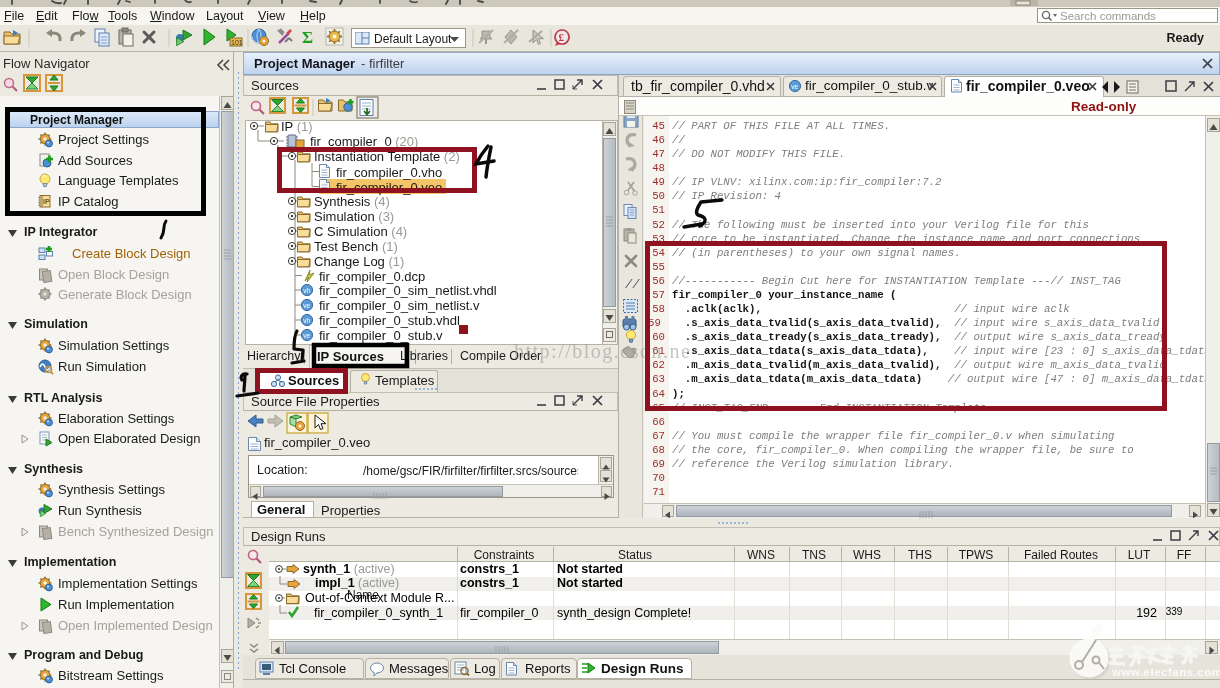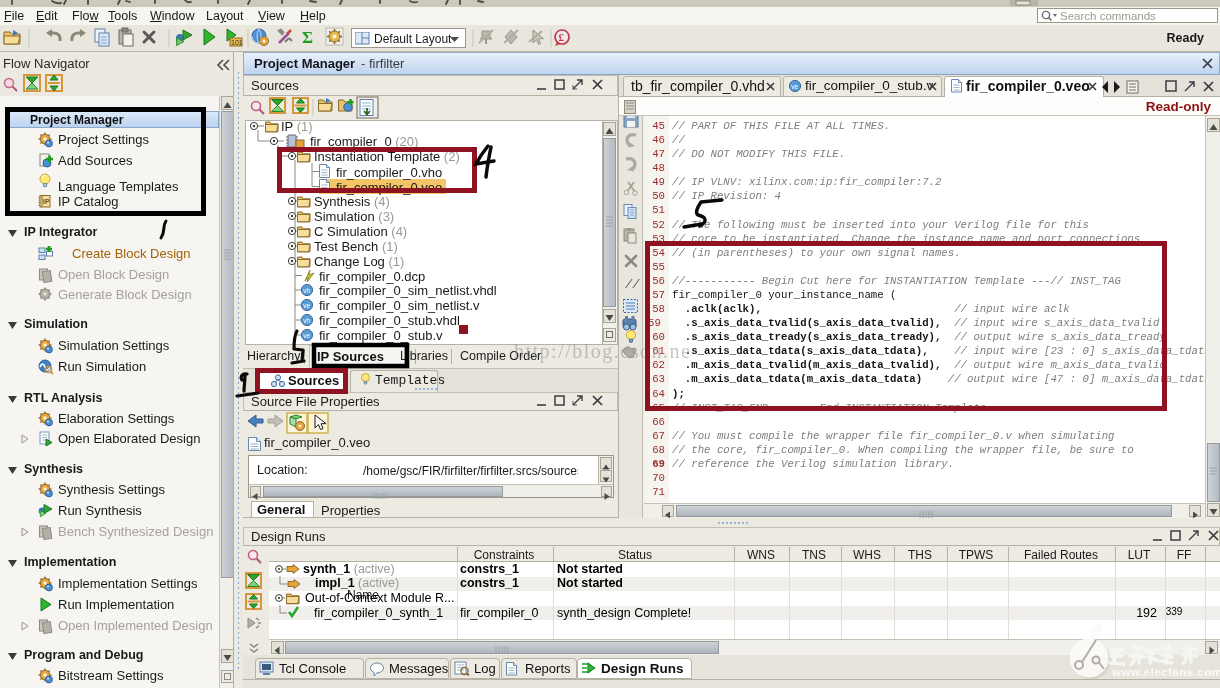--- a/index.html
+++ b/index.html
@@ -319,21 +319,21 @@
           <use href="#i-gear"></use>
         </svg>
 <div class="abs" style="left:58px;top:80px;font-size:13px;color:#1a1a1a;">Project Settings</div>
 <svg width="16" height="16" style="position:absolute;left:38px;top:101px">
           <use href="#i-addsrc"></use>
         </svg>
 <div class="abs" style="left:58px;top:101px;font-size:13px;color:#1a1a1a;">Add Sources</div>
 <svg width="16" height="16" style="position:absolute;left:38px;top:121px">
           <use href="#i-bulb"></use>
         </svg>
-<div class="abs" style="left:58px;top:121px;font-size:13px;color:#1a1a1a;margin-top:6px;">Language Templates</div>
+<div class="abs" style="left:58px;top:121px;font-size:13px;color:#1a1a1a;">Language Templates</div>
 <svg width="16" height="16" style="position:absolute;left:38px;top:142px">
           <use href="#i-ipcat"></use>
         </svg>
 <div class="abs" style="left:58px;top:142px;font-size:13px;color:#1a1a1a;">IP Catalog</div>
 <svg width="10" height="9" style="position:absolute;left:8px;top:177px">
           <path d="M0,1 L9,1 L4.5,8 Z" fill="#3a3a38"></path>
         </svg>
 <div class="abs" style="left:24px;top:173px;font-size:12.5px;font-weight:bold;color:#1a1a1a;">IP Integrator</div>
 <svg width="16" height="16" style="position:absolute;left:38px;top:194px">
           <use href="#i-cbd"></use>
@@ -679,21 +679,21 @@
             <line x1="7" y1="6" x2="4" y2="8"></line>
             <line x1="7" y1="6" x2="10" y2="8"></line>
           </g>
         </svg>
 <span class="abs" style="left:45px;top:4px;font-size:13px;font-weight:bold;color:#111;">Sources</span>
 <div class="abs" style="left:107px;top:1px;width:88px;height:23px;background:#eceae1;border:1px solid #b5b1a5;border-bottom:none;border-radius:3px 3px 0 0;"></div>
 <svg width="12" height="15" style="position:absolute;left:117px;top:4px">
           <circle cx="5.5" cy="4.5" r="4" fill="#ffe873" stroke="#c9a93c"></circle>
           <path d="M4,8.6 l3,0 l-0.5,2.4 l-2,0 z" fill="#b8cadc" stroke="#7a8a9a"></path>
         </svg>
-<span class="abs" style="left:132px;top:4px;font-size:13px;color:#1a1a1a;font-family:Liberation Mono, monospace;">Templates</span>
+<span class="abs" style="left:132px;top:4px;font-size:13px;color:#1a1a1a;">Templates</span>
 </div>
 </div>
 
 <div class="abs" id="sfp" style="left:243px;top:392px;width:375px;height:126px;background:#eceae1;">
 <div class="abs" style="left:0;top:0;width:375px;height:19px;background:#eceae1;border:1px solid #c2beb2;border-bottom:1px solid #b5b1a5;"></div>
 <div class="abs" style="left:8px;top:2px;font-size:13px;color:#1a1a1a;">Source File Properties</div>
 <svg width="80" height="13" style="position:absolute;left:292px;top:3px">
 <line x1="2" y1="10" x2="11" y2="10" stroke="#3c3c44" stroke-width="1.6"></line>
 <rect x="20" y="1" width="9" height="9" fill="none" stroke="#3c3c44" stroke-width="1.5"></rect>
 <g stroke="#3c3c44" stroke-width="1.4" fill="none">
@@ -830,21 +830,21 @@
 </svg>
 <div class="abs" style="left:0;top:22px;width:602px;height:19px;background:#fdfdfb;border-bottom:1px solid #c5c1b5;"></div>
 <svg width="13" height="14" style="position:absolute;left:5px;top:25px">
         <rect x="0.5" y="0.5" width="11" height="13" fill="#d8d4c8" stroke="#8d897d"></rect>
         <g stroke="#8d897d">
           <line x1="2" y1="3" x2="10" y2="3"></line>
           <line x1="2" y1="6" x2="10" y2="6"></line>
           <line x1="2" y1="9" x2="10" y2="9"></line>
         </g>
       </svg>
-<div class="abs" style="left:452px;top:24px;width:140px;text-align:right;font-size:13.5px;font-weight:bold;color:#8e1212;">Read-only</div>
+<div class="abs" style="left:452px;top:24px;width:140px;font-size:13.5px;font-weight:bold;color:#8e1212;">Read-only</div>
 <div class="abs" style="left:0;top:41px;width:24px;height:402px;background:#e9e6dd;border-right:1px solid #c5c1b5;" id="edstrip">
         <svg width="24" height="402" style="position:absolute;left:0;top:0">
 <g transform="translate(5,-3)">
             <rect x="0" y="0" width="14" height="14" fill="#8aa6c4" stroke="#5a7a9a"></rect>
             <rect x="3" y="0" width="8" height="5" fill="#dce8f6"></rect>
             <rect x="3" y="8" width="8" height="6" fill="#f4f2ec"></rect>
           </g>
 <g transform="translate(5,17)">
             <path d="M12,2 q-8,-2 -9,5 q0,4 3,5" fill="none" stroke="#adaa9d" stroke-width="3.2"></path>
             <path d="M4,14.5 l7,-1.5 l-6,-4 z" fill="#adaa9d"></path>
@@ -921,33 +921,33 @@
 <div class="abs" style="left:25px;top:242.12px;width:21px;text-align:center;font-size:10.7px;line-height:12px;font-family:'Liberation Mono',monospace;color:#9e2b2b;">59</div>
 <div class="abs" style="left:25px;top:256.20px;width:21px;text-align:right;font-size:10.7px;line-height:12px;font-family:'Liberation Mono',monospace;color:#9e2b2b;">60</div>
 <div class="abs" style="left:25px;top:270.28px;width:21px;text-align:right;font-size:10.7px;line-height:12px;font-family:'Liberation Mono',monospace;color:#9e2b2b;">61</div>
 <div class="abs" style="left:25px;top:284.36px;width:21px;text-align:right;font-size:10.7px;line-height:12px;font-family:'Liberation Mono',monospace;color:#9e2b2b;">62</div>
 <div class="abs" style="left:25px;top:298.44px;width:21px;text-align:right;font-size:10.7px;line-height:12px;font-family:'Liberation Mono',monospace;color:#9e2b2b;">63</div>
 <div class="abs" style="left:25px;top:312.52px;width:21px;text-align:right;font-size:10.7px;line-height:12px;font-family:'Liberation Mono',monospace;color:#9e2b2b;">64</div>
 <div class="abs" style="left:25px;top:326.60px;width:21px;text-align:right;font-size:10.7px;line-height:12px;font-family:'Liberation Mono',monospace;color:#9e2b2b;">65</div>
 <div class="abs" style="left:25px;top:340.68px;width:21px;text-align:right;font-size:10.7px;line-height:12px;font-family:'Liberation Mono',monospace;color:#9e2b2b;">66</div>
 <div class="abs" style="left:25px;top:354.76px;width:21px;text-align:right;font-size:10.7px;line-height:12px;font-family:'Liberation Mono',monospace;color:#9e2b2b;">67</div>
 <div class="abs" style="left:25px;top:368.84px;width:21px;text-align:right;font-size:10.7px;line-height:12px;font-family:'Liberation Mono',monospace;color:#9e2b2b;">68</div>
-<div class="abs" style="left:25px;top:382.92px;width:21px;text-align:right;font-size:10.7px;line-height:12px;font-family:'Liberation Mono',monospace;color:#9e2b2b;font-weight:bold;">69</div>
+<div class="abs" style="left:25px;top:382.92px;width:21px;text-align:right;font-size:10.7px;line-height:12px;font-family:'Liberation Mono',monospace;color:#9e2b2b;">69</div>
 <div class="abs" style="left:25px;top:397.00px;width:21px;text-align:right;font-size:10.7px;line-height:12px;font-family:'Liberation Mono',monospace;color:#9e2b2b;">70</div>
 <div class="abs" style="left:25px;top:411.08px;width:21px;text-align:right;font-size:10.7px;line-height:12px;font-family:'Liberation Mono',monospace;color:#9e2b2b;">71</div>
 <div class="abs" style="left:53px;top:45.00px;font-size:10.7px;line-height:12px;font-family:'Liberation Mono',monospace;white-space:nowrap;"><span style="color:#7d7d7b;font-style:italic;">//&nbsp;PART&nbsp;OF&nbsp;THIS&nbsp;FILE&nbsp;AT&nbsp;ALL&nbsp;TIMES.</span></div>
 <div class="abs" style="left:53px;top:59.08px;font-size:10.7px;line-height:12px;font-family:'Liberation Mono',monospace;white-space:nowrap;"><span style="color:#7d7d7b;font-style:italic;">//</span></div>
 <div class="abs" style="left:53px;top:73.16px;font-size:10.7px;line-height:12px;font-family:'Liberation Mono',monospace;white-space:nowrap;"><span style="color:#7d7d7b;font-style:italic;">//&nbsp;DO&nbsp;NOT&nbsp;MODIFY&nbsp;THIS&nbsp;FILE.</span></div>
 <div class="abs" style="left:53px;top:101.32px;font-size:10.7px;line-height:12px;font-family:'Liberation Mono',monospace;white-space:nowrap;"><span style="color:#7d7d7b;font-style:italic;">//&nbsp;IP&nbsp;VLNV:&nbsp;xilinx.com:ip:fir_compiler:7.2</span></div>
 <div class="abs" style="left:53px;top:115.40px;font-size:10.7px;line-height:12px;font-family:'Liberation Mono',monospace;white-space:nowrap;"><span style="color:#7d7d7b;font-style:italic;">//&nbsp;IP&nbsp;Revision:&nbsp;4</span></div>
 <div class="abs" style="left:53px;top:143.56px;font-size:10.7px;line-height:12px;font-family:'Liberation Mono',monospace;white-space:nowrap;"><span style="color:#7d7d7b;font-style:italic;">//&nbsp;The&nbsp;following&nbsp;must&nbsp;be&nbsp;inserted&nbsp;into&nbsp;your&nbsp;Verilog&nbsp;file&nbsp;for&nbsp;this</span></div>
 <div class="abs" style="left:53px;top:157.64px;font-size:10.7px;line-height:12px;font-family:'Liberation Mono',monospace;white-space:nowrap;"><span style="color:#7d7d7b;font-style:italic;">//&nbsp;core&nbsp;to&nbsp;be&nbsp;instantiated.&nbsp;Change&nbsp;the&nbsp;instance&nbsp;name&nbsp;and&nbsp;port&nbsp;connections</span></div>
 <div class="abs" style="left:53px;top:171.72px;font-size:10.7px;line-height:12px;font-family:'Liberation Mono',monospace;white-space:nowrap;"><span style="color:#7d7d7b;font-style:italic;">//&nbsp;(in&nbsp;parentheses)&nbsp;to&nbsp;your&nbsp;own&nbsp;signal&nbsp;names.</span></div>
 <div class="abs" style="left:53px;top:199.88px;font-size:10.7px;line-height:12px;font-family:'Liberation Mono',monospace;white-space:nowrap;"><span style="color:#7d7d7b;font-style:italic;">//-----------&nbsp;Begin&nbsp;Cut&nbsp;here&nbsp;for&nbsp;INSTANTIATION&nbsp;Template&nbsp;---//&nbsp;INST_TAG</span></div>
-<div class="abs" style="left:53px;top:213.96px;font-size:10.7px;line-height:12px;font-family:'Liberation Mono',monospace;white-space:nowrap;"><span style="color:#141414;font-weight:normal;">fir_compiler_0&nbsp;your_instance_name&nbsp;(</span></div>
+<div class="abs" style="left:53px;top:213.96px;font-size:10.7px;line-height:12px;font-family:'Liberation Mono',monospace;white-space:nowrap;"><span style="color:#141414;font-weight:bold;">fir_compiler_0&nbsp;your_instance_name&nbsp;(</span></div>
 <div class="abs" style="left:53px;top:228.04px;font-size:10.7px;line-height:12px;font-family:'Liberation Mono',monospace;white-space:nowrap;"><span style="color:#141414;font-weight:bold;">&nbsp;&nbsp;.aclk(aclk),</span><span style="color:#7d7d7b;font-style:italic;">&nbsp;&nbsp;&nbsp;&nbsp;&nbsp;&nbsp;&nbsp;&nbsp;&nbsp;&nbsp;&nbsp;&nbsp;&nbsp;&nbsp;&nbsp;&nbsp;&nbsp;&nbsp;&nbsp;&nbsp;&nbsp;&nbsp;&nbsp;&nbsp;&nbsp;&nbsp;&nbsp;&nbsp;&nbsp;&nbsp;//&nbsp;input&nbsp;wire&nbsp;aclk</span></div>
 <div class="abs" style="left:53px;top:242.12px;font-size:10.7px;line-height:12px;font-family:'Liberation Mono',monospace;white-space:nowrap;"><span style="color:#141414;font-weight:bold;">&nbsp;&nbsp;.s_axis_data_tvalid(s_axis_data_tvalid),</span><span style="color:#7d7d7b;font-style:italic;">&nbsp;&nbsp;//&nbsp;input&nbsp;wire&nbsp;s_axis_data_tvalid</span></div>
 <div class="abs" style="left:53px;top:256.20px;font-size:10.7px;line-height:12px;font-family:'Liberation Mono',monospace;white-space:nowrap;"><span style="color:#141414;font-weight:bold;">&nbsp;&nbsp;.s_axis_data_tready(s_axis_data_tready),</span><span style="color:#7d7d7b;font-style:italic;">&nbsp;&nbsp;//&nbsp;output&nbsp;wire&nbsp;s_axis_data_tready</span></div>
 <div class="abs" style="left:53px;top:270.28px;font-size:10.7px;line-height:12px;font-family:'Liberation Mono',monospace;white-space:nowrap;"><span style="color:#141414;font-weight:bold;">&nbsp;&nbsp;.s_axis_data_tdata(s_axis_data_tdata),</span><span style="color:#7d7d7b;font-style:italic;">&nbsp;&nbsp;&nbsp;&nbsp;//&nbsp;input&nbsp;wire&nbsp;[23&nbsp;:&nbsp;0]&nbsp;s_axis_data_tdata</span></div>
 <div class="abs" style="left:53px;top:284.36px;font-size:10.7px;line-height:12px;font-family:'Liberation Mono',monospace;white-space:nowrap;"><span style="color:#141414;font-weight:bold;">&nbsp;&nbsp;.m_axis_data_tvalid(m_axis_data_tvalid),</span><span style="color:#7d7d7b;font-style:italic;">&nbsp;&nbsp;//&nbsp;output&nbsp;wire&nbsp;m_axis_data_tvalid</span></div>
 <div class="abs" style="left:53px;top:298.44px;font-size:10.7px;line-height:12px;font-family:'Liberation Mono',monospace;white-space:nowrap;"><span style="color:#141414;font-weight:bold;">&nbsp;&nbsp;.m_axis_data_tdata(m_axis_data_tdata)</span><span style="color:#7d7d7b;font-style:italic;">&nbsp;&nbsp;&nbsp;&nbsp;//&nbsp;output&nbsp;wire&nbsp;[47&nbsp;:&nbsp;0]&nbsp;m_axis_data_tdata</span></div>
 <div class="abs" style="left:53px;top:312.52px;font-size:10.7px;line-height:12px;font-family:'Liberation Mono',monospace;white-space:nowrap;"><span style="color:#141414;font-weight:bold;">);</span></div>
 <div class="abs" style="left:53px;top:326.60px;font-size:10.7px;line-height:12px;font-family:'Liberation Mono',monospace;white-space:nowrap;"><span style="color:#7d7d7b;font-style:italic;">//&nbsp;INST_TAG_END&nbsp;------&nbsp;End&nbsp;INSTANTIATION&nbsp;Template&nbsp;---------</span></div>
 <div class="abs" style="left:53px;top:354.76px;font-size:10.7px;line-height:12px;font-family:'Liberation Mono',monospace;white-space:nowrap;"><span style="color:#7d7d7b;font-style:italic;">//&nbsp;You&nbsp;must&nbsp;compile&nbsp;the&nbsp;wrapper&nbsp;file&nbsp;fir_compiler_0.v&nbsp;when&nbsp;simulating</span></div>
 <div class="abs" style="left:53px;top:368.84px;font-size:10.7px;line-height:12px;font-family:'Liberation Mono',monospace;white-space:nowrap;"><span style="color:#7d7d7b;font-style:italic;">//&nbsp;the&nbsp;core,&nbsp;fir_compiler_0.&nbsp;When&nbsp;compiling&nbsp;the&nbsp;wrapper&nbsp;file,&nbsp;be&nbsp;sure&nbsp;to</span></div>

